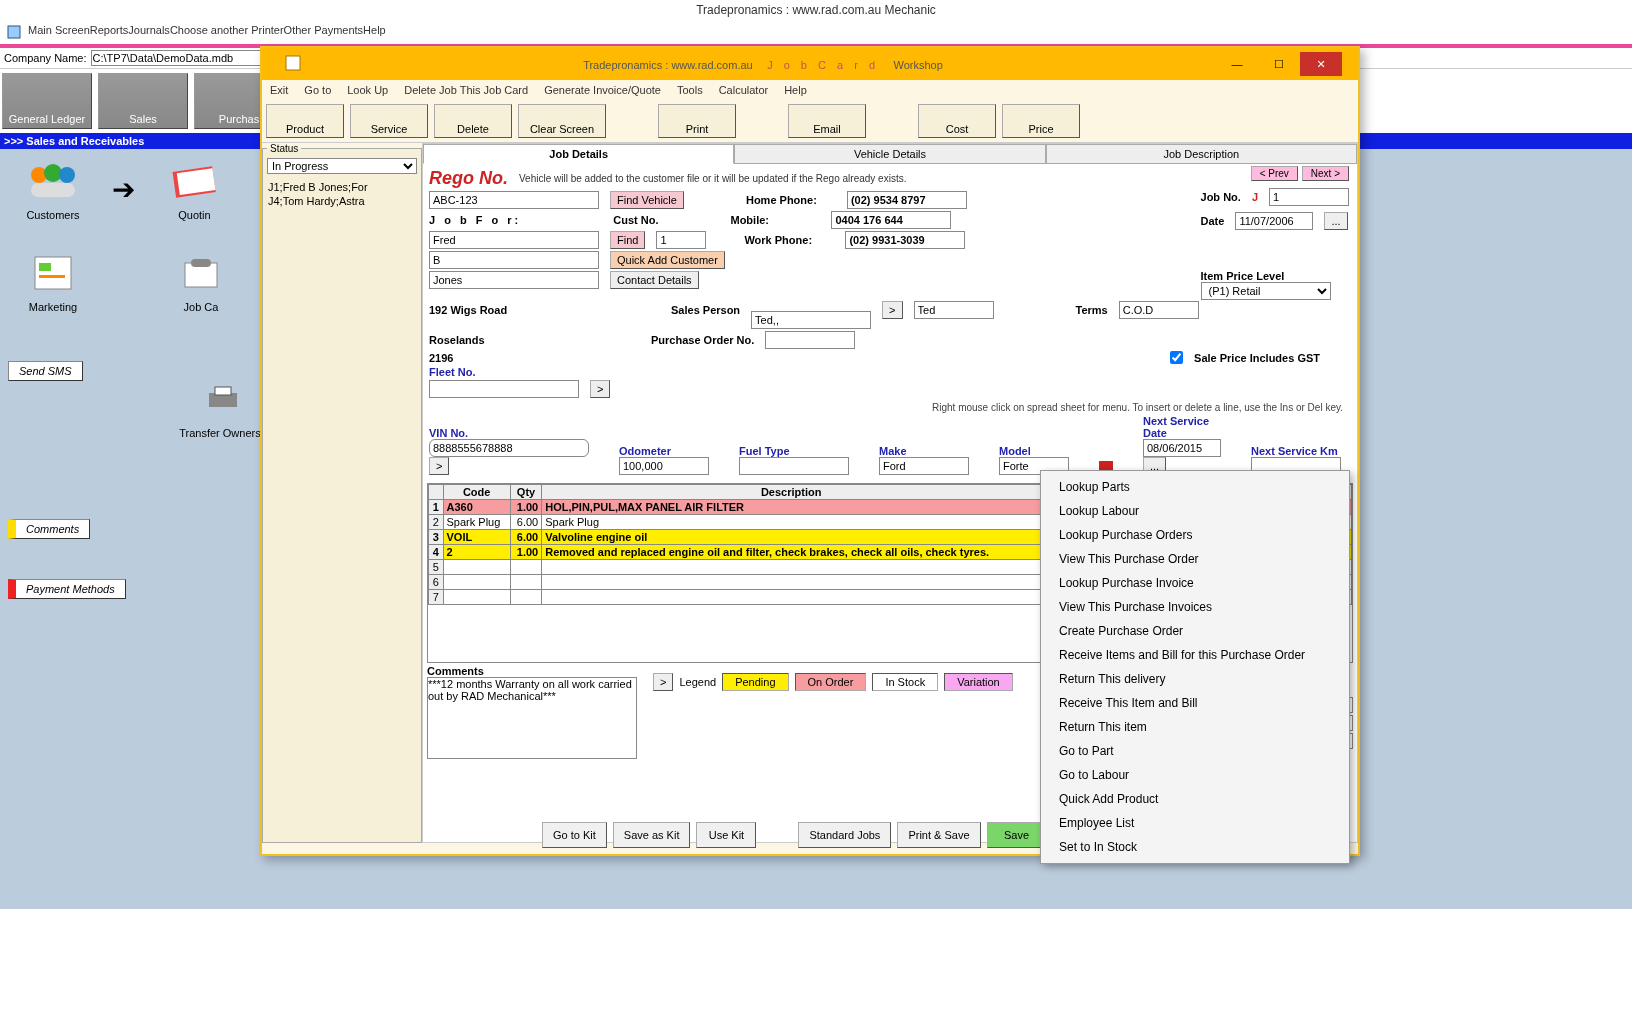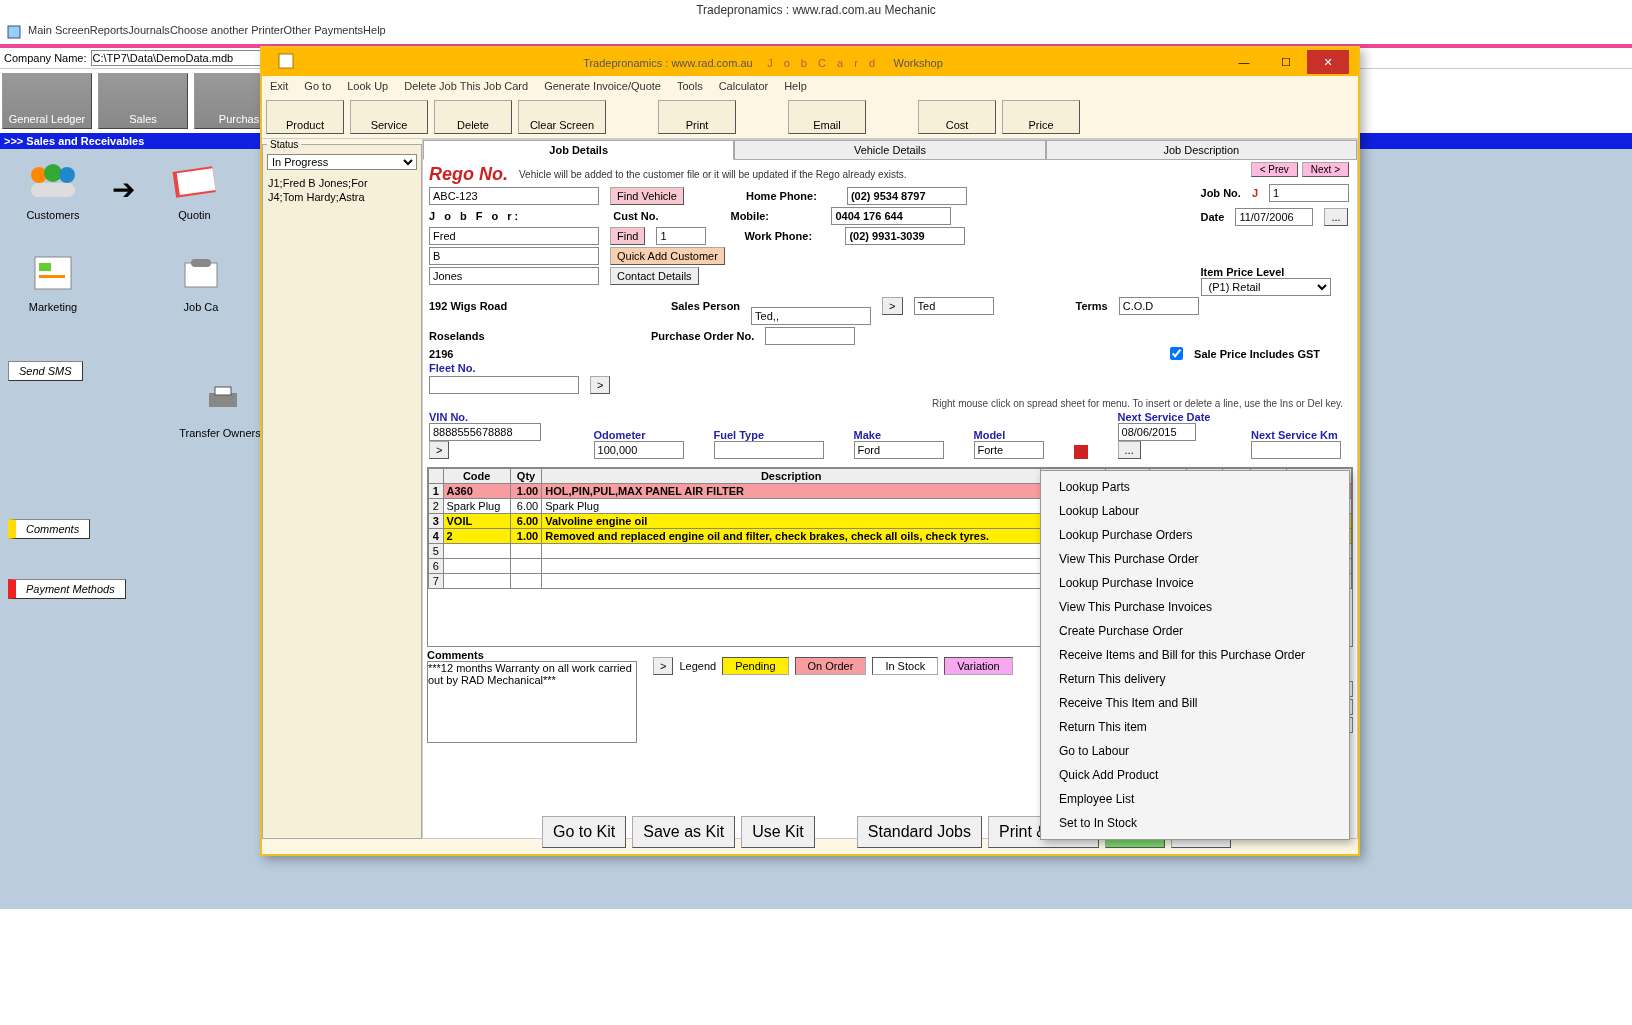--- a/index.html
+++ b/index.html
@@ -18,21 +18,21 @@
 .left-area { background: #bcd; padding: 8px; height: 760px; }
 .icon-row { display: flex; align-items: center; gap: 14px; margin-bottom: 28px; }
 .icon-cell { text-align: center; width: 90px; }
 .icon-cell .ic { width: 64px; height: 48px; margin: 0 auto 4px; display: flex; align-items: center; justify-content: center; }
 .arrow { font-size: 28px; color: #000; }
 .pill-btn { display: inline-block; background: #fff; border: 1px outset #888; padding: 3px 10px; margin: 20px 0; cursor: pointer; font-style: italic; }
 .pill-btn.yellow { border-left: 8px solid #fd0; }
 .pill-btn.red { border-left: 8px solid #e22; }
 
 .job-window { position: absolute; left: 260px; top: 46px; width: 1100px; height: 810px; border: 2px solid #f0c020; background: #fdf6e3; box-shadow: 4px 4px 10px rgba(0,0,0,.3); }
-.job-title { background: #ffb900; display: flex; align-items: center; padding: 9px; height: 28px; }
+.job-title { background: #ffb900; display: flex; align-items: center; padding: 16px; height: 28px; }
 .job-title .t { flex: 1; text-align: center; color: #555; font-size: 13px; }
 .job-title .t b { color: #b55; font-weight: normal; letter-spacing: 4px; }
 .win-btns { display: flex; }
 .win-btn { width: 42px; height: 24px; display: flex; align-items: center; justify-content: center; cursor: pointer; }
 .win-btn.close { background: #c8302a; color: #fff; }
 .job-menu { display: flex; gap: 16px; padding: 4px 8px; background: #fdf6e3; }
 .toolbar2 { display: flex; gap: 6px; padding: 4px; border-bottom: 1px solid #ccc; }
 .tb-btn { width: 78px; height: 34px; border: 1px outset #aaa; background: #f6f0d8; display: flex; flex-direction: column; align-items: center; justify-content: flex-end; font-size: 10px; cursor: pointer; padding-bottom: 2px; }
 .tb-btn.wide { width: 88px; }
 
@@ -80,21 +80,21 @@
 .comments-box { position: absolute; left: 4px; top: 0; width: 210px; }
 .comments-box label { font-weight: bold; }
 .comments-box textarea { width: 100%; height: 82px; border: 1px solid #888; font-size: 11px; resize: none; }
 .totals { margin-left: 240px; }
 .totals .trow { display: flex; justify-content: flex-end; align-items: center; gap: 6px; margin: 2px 0; }
 .totals .trow label { width: 90px; text-align: right; font-weight: bold; }
 .totals .trow .blue { color: #22a; }
 .totals .trow input { width: 110px; text-align: right; border: 1px solid #888; padding: 1px 3px; }
 
 .bottom-btns { position: absolute; bottom: 6px; left: 280px; display: flex; gap: 6px; }
-.bbtn { border: 1px outset #aaa; padding: 6px 10px; background: #f0f0f0; cursor: pointer; text-align: center; font-size: 16px; min-width: 60px; }
+.bbtn { border: 1px outset #aaa; padding: 6px 10px; background: #f0f0f0; cursor: pointer; text-align: center; font-size: 11px; min-width: 60px; }
 .bbtn.save { background: #7bd66a; }
 
 .context-menu { position: absolute; left: 1040px; top: 470px; width: 310px; background: #f4f4f4; border: 1px solid #999; box-shadow: 3px 3px 8px rgba(0,0,0,.3); padding: 4px 0; z-index: 50; }
 .context-menu div { padding: 5px 18px; cursor: pointer; font-size: 12px; }
 
 .lower-area { position: relative; padding: 4px; height: 130px; }
 .field-block { display: inline-block; margin-right: 10px; vertical-align: top; }
 .field-block label { display: block; color: #22a; font-weight: bold; font-size: 11px; }
 .field-block input { border: 1px solid #888; padding: 1px 3px; height: 18px; }
 .cal-ic { width: 14px; height: 14px; background: #c22; display: inline-block; vertical-align: middle; }
@@ -352,21 +352,21 @@
         <div class="row">
           <label class="blue-lbl">Fleet No.</label>
         </div>
         <div class="row">
           <input class="inp" style="width: 150px;">
           <button class="btn">&gt;</button>
         </div>
         <div class="hint">Right mouse click on spread sheet for menu. To insert or delete a line, use the Ins or Del key.</div>
 
         <div class="row" style="gap:20px;align-items:flex-end">
-          <div class="field-block"><label>VIN No.</label><input style="width: 112px;" value="8888555678888"> <button class="btn">&gt;</button></div>
+          <div class="field-block"><label>VIN No.</label><input style="width: 160px; border-radius: 6px;" value="8888555678888"> <button class="btn">&gt;</button></div>
           <div class="field-block"><label>Odometer</label><input style="width: 90px;" value="100,000"></div>
           <div class="field-block"><label>Fuel Type</label><input style="width: 110px;"></div>
           <div class="field-block"><label>Make</label><input style="width: 90px;" value="Ford"></div>
           <div class="field-block"><label>Model</label><input style="width: 70px;" value="Forte"></div>
           <div class="field-block"><span class="cal-ic"></span></div>
           <div class="field-block"><label>Next Service Date</label><input style="width: 78px;" value="08/06/2015"> <button class="btn">...</button></div>
           <div class="field-block"><label>Next Service Km</label><input style="width: 90px;"></div>
         </div>
       </div>
 
@@ -531,17 +531,18 @@
     <div>Lookup Labour</div>
     <div>Lookup Purchase Orders</div>
     <div>View This Purchase Order</div>
     <div>Lookup Purchase Invoice</div>
     <div>View This Purchase Invoices</div>
     <div>Create Purchase Order</div>
     <div>Receive Items and Bill for this Purchase Order</div>
     <div>Return This delivery</div>
     <div>Receive This Item and Bill</div>
     <div>Return This item</div>
+    <div>Go to Part</div>
     <div>Go to Labour</div>
     <div>Quick Add Product</div>
     <div>Employee List</div>
     <div>Set to In Stock</div>
   </div>
 
 </body></html>

